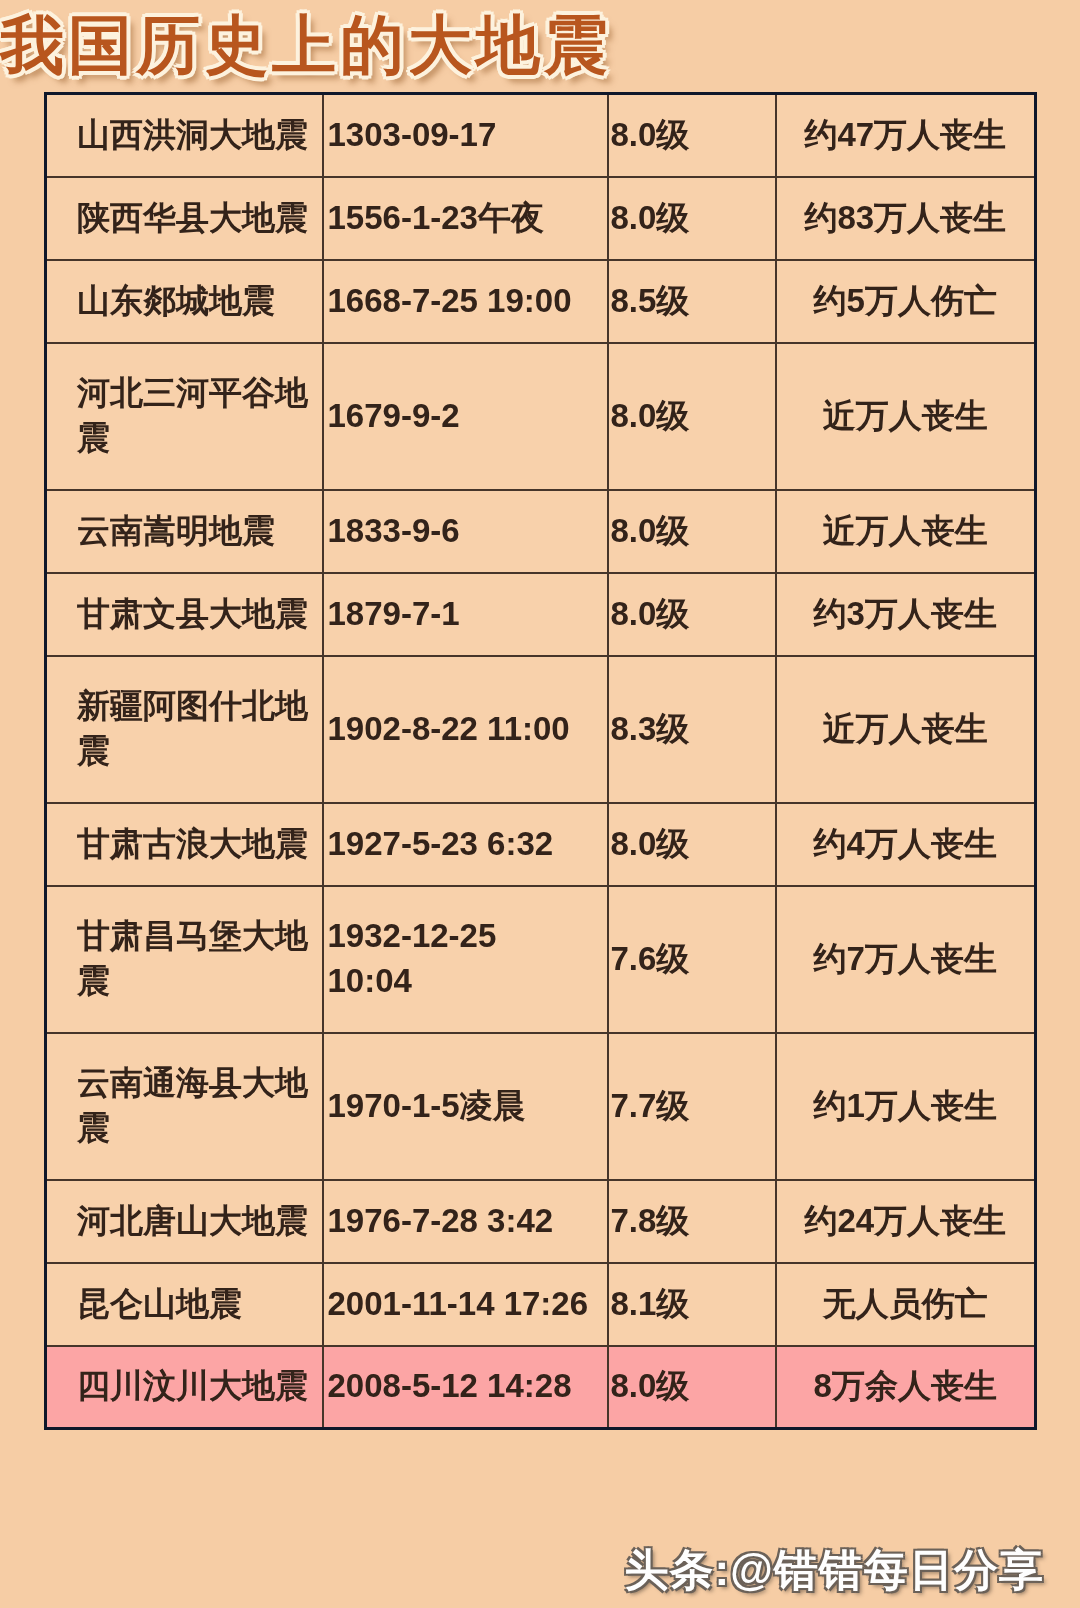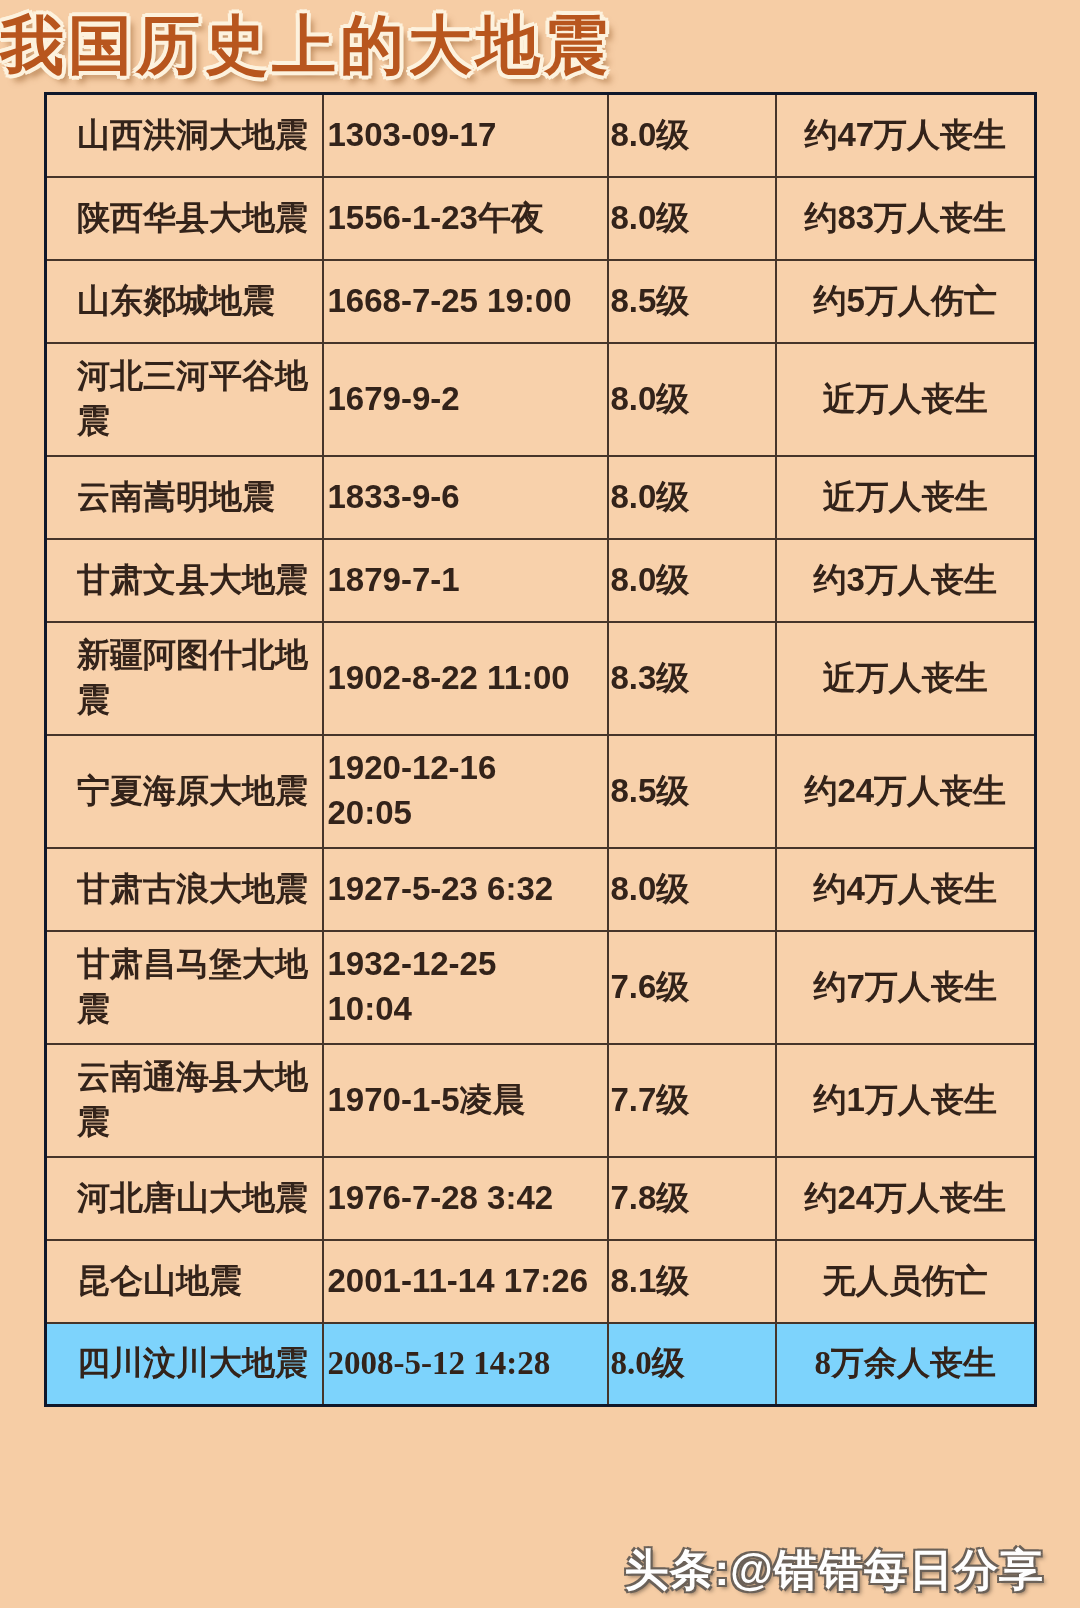--- a/index.html
+++ b/index.html
@@ -44,22 +44,22 @@
     border: 2px solid #46352a;
     background: #f8d1ab;
     color: #33231a;
     font-size: 33px;
     font-weight: bold;
     vertical-align: middle;
     line-height: 1.35;
     overflow: hidden;
   }
   tr.row { height: 83px; }
-  tr.row.tall { height: 113px; }
-  tr.row.last td { background: #7dd3fc; font-family: Liberation Serif, serif; }
+  tr.row.tall { height: 147px; }
+  tr.row.last td { background: #fca5a5; }
   td.cell-name {
     text-align: left;
     padding: 6px 8px 6px 30px;
   }
   td.cell-date {
     text-align: left;
     padding: 6px 4px 6px 4px;
     white-space: pre-line;
   }
   td.cell-mag {
@@ -132,27 +132,20 @@
       <td class="cell-date">1879-7-1</td>
       <td class="cell-mag">8.0级</td>
       <td class="cell-cas">约3万人丧生</td>
     </tr>
     <tr class="row tall">
       <td class="cell-name">新疆阿图什北地震</td>
       <td class="cell-date">1902-8-22 11:00</td>
       <td class="cell-mag">8.3级</td>
       <td class="cell-cas">近万人丧生</td>
     </tr>
-    <tr class="row tall">
-      <td class="cell-name">宁夏海原大地震</td>
-      <td class="cell-date">1920-12-16
-20:05</td>
-      <td class="cell-mag">8.5级</td>
-      <td class="cell-cas">约24万人丧生</td>
-    </tr>
     <tr class="row">
       <td class="cell-name">甘肃古浪大地震</td>
       <td class="cell-date">1927-5-23 6:32</td>
       <td class="cell-mag">8.0级</td>
       <td class="cell-cas">约4万人丧生</td>
     </tr>
     <tr class="row tall">
       <td class="cell-name">甘肃昌马堡大地震</td>
       <td class="cell-date">1932-12-25
 10:04</td>

